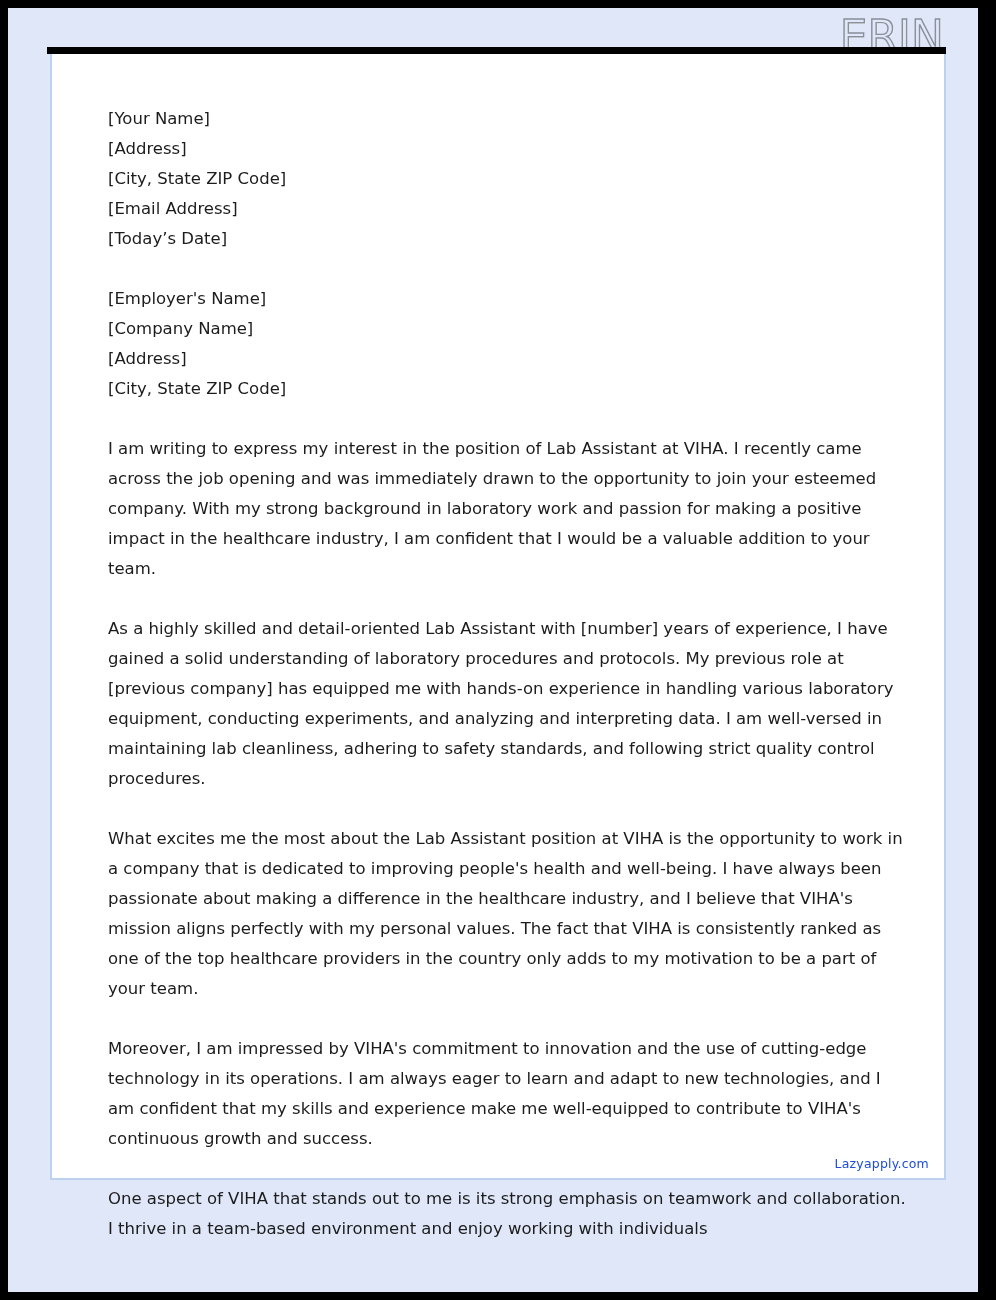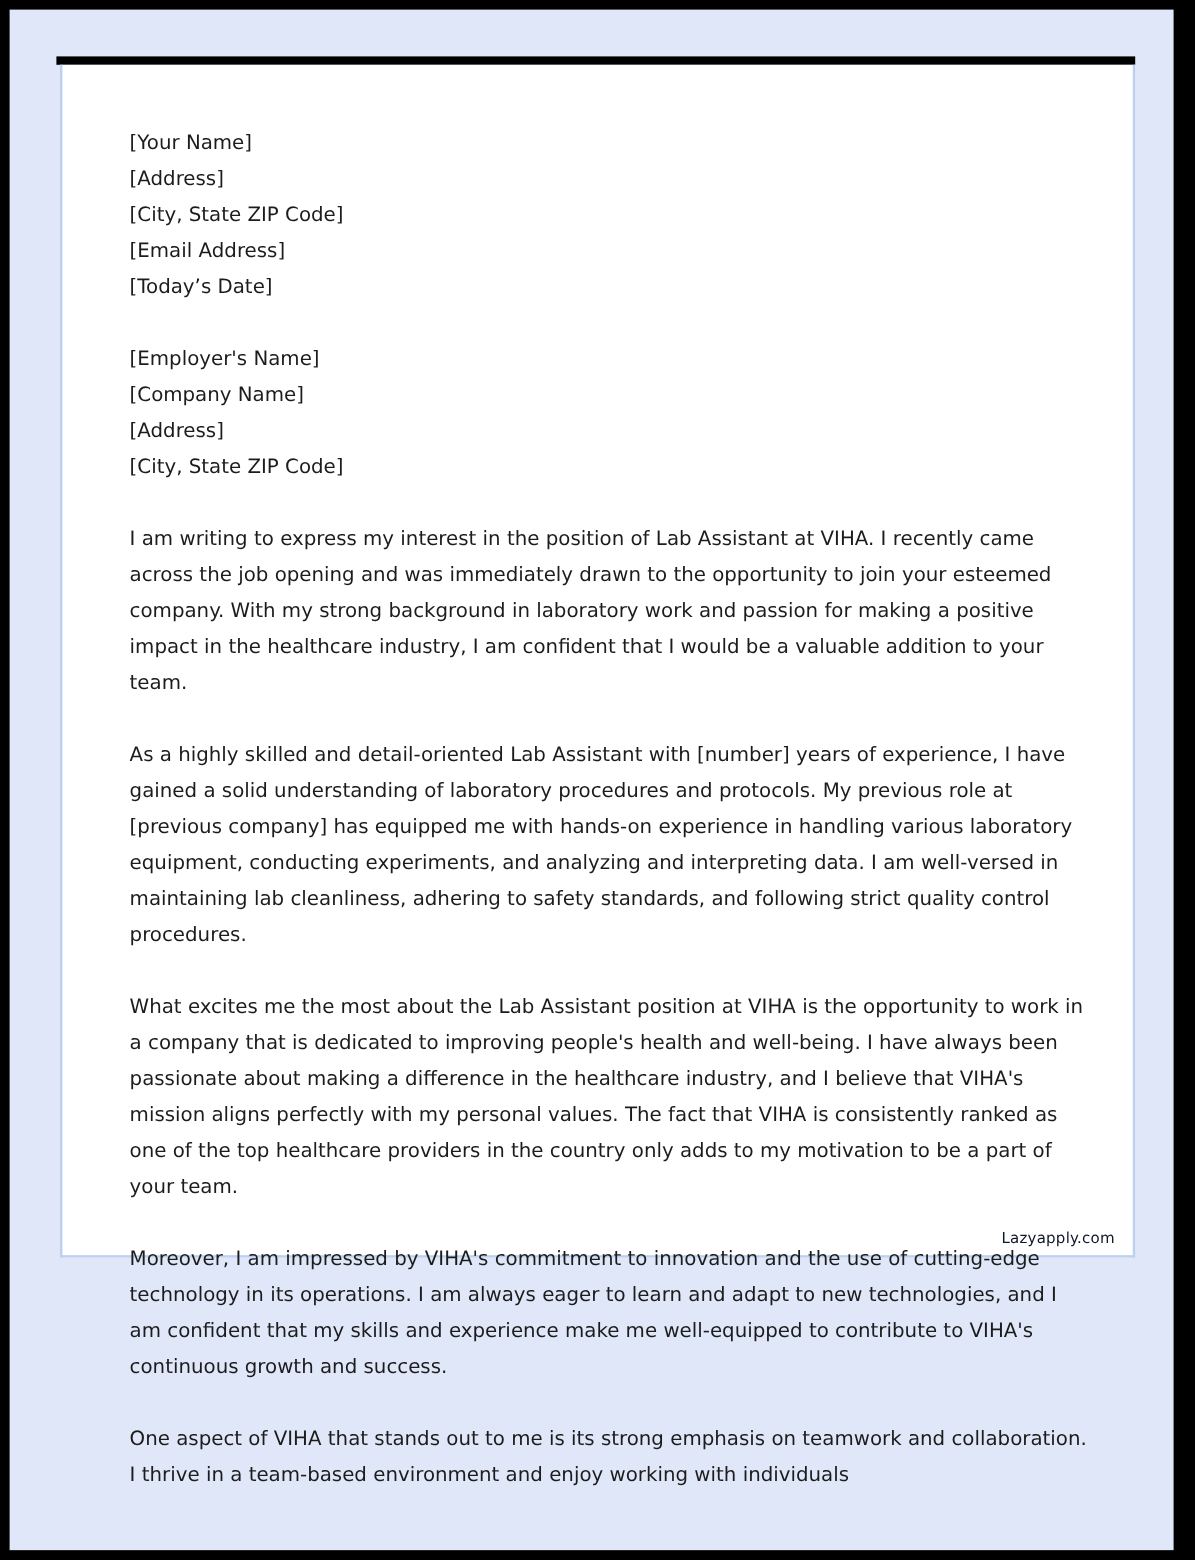--- a/index.html
+++ b/index.html
@@ -61,21 +61,21 @@
     height: 7px;
     background: #000000;
   }
 
   
   #document-page {
     position: absolute;
     left: 42px;
     top: 46px;
     width: 896px;
-    height: 994px;
+    height: 1126px;
     background: #ffffff;
     border-left: 2px solid #bcd0f0;
     border-right: 2px solid #bcd0f0;
     border-bottom: 2px solid #bcd0f0;
     overflow: visible;
   }
 
   
   #letter-body {
     position: absolute;
@@ -104,21 +104,21 @@
     margin-bottom: 0;
   }
 
   
   #lazyapply-watermark {
     position: absolute;
     right: 12px;
     bottom: 6px;
     font-family: "DejaVu Sans", sans-serif;
     font-size: 12.5px;
-    color: #0f172a;
+    color: #1d4ed8;
     letter-spacing: 0.2px;
     background: #ffffff;
     padding: 1px 3px;
     user-select: none;
     white-space: nowrap;
     z-index: 5;
   }
 
   
   #frame-bottom-bar {
@@ -130,20 +130,21 @@
     background: #000000;
   }
 </style>
 </head>
 <body>
 
 <div id="viewer-frame">
 
   <div id="viewer-backdrop">
 
+    <div id="erin-watermark">ERIN</div>
 
     <div id="page-top-rule"></div>
 
     <div id="document-page">
 
       <div id="letter-body">
 
         <div class="letter-block">[Your Name]
 [Address]
 [City, State ZIP Code]

